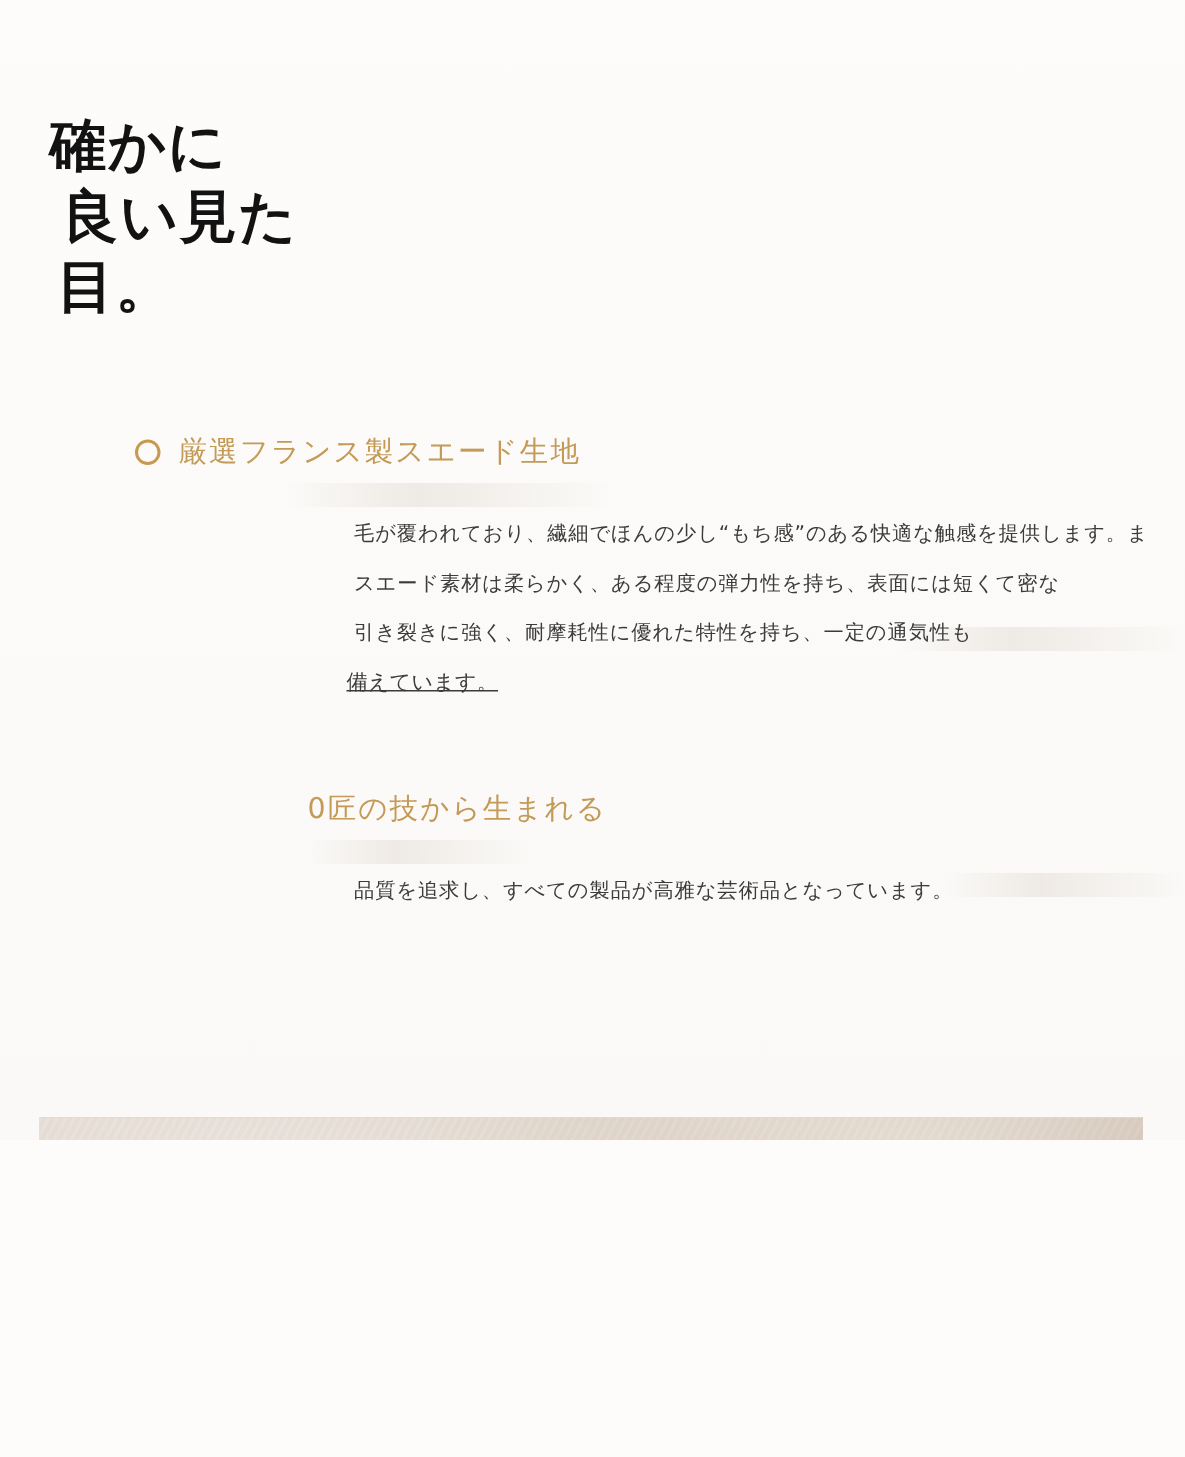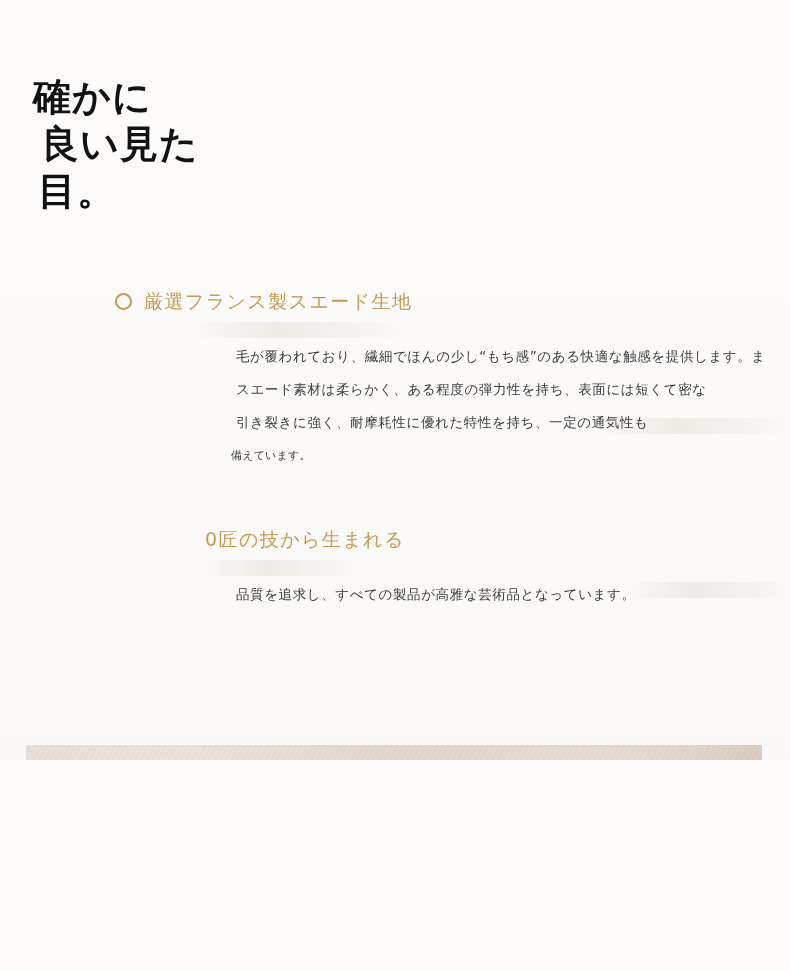--- a/index.html
+++ b/index.html
@@ -60,21 +60,21 @@
     left: 0;
     width: 790px;
   }
   .sec1 { top: 288px; }
   .sec2 { top: 526px; }
 
   .sec-head {
     display: flex;
     align-items: center;
     gap: 12px;
-    padding-left: 115px;
+    padding-left: 90px;
   }
   .sec-marker {
     width: 13px;
     height: 13px;
     border: 2px solid #c79a52;
     border-radius: 50%;
     flex: 0 0 auto;
     display: block;
   }
   .sec-title {
@@ -98,22 +98,23 @@
   .body-line {
     font-family: "DejaVu Sans", sans-serif;
     font-size: 13.5px;
     color: #3b3b3b;
     line-height: 33px;
     letter-spacing: .6px;
     white-space: nowrap;
   }
   .body-line.indent-less {
     margin-left: -5px;
-    font-size: 11px;
+    font-size: 14px;
     letter-spacing: .2px;
+    text-decoration: underline;
   }
 
   
   .wash {
     position: absolute;
     background: linear-gradient(90deg, rgba(236,231,226,0) 0%, rgba(236,231,226,.85) 40%, rgba(236,231,226,0) 100%);
     height: 16px;
     pointer-events: none;
   }
   .wash.w1 { left: 190px; top: 322px; width: 220px; }

